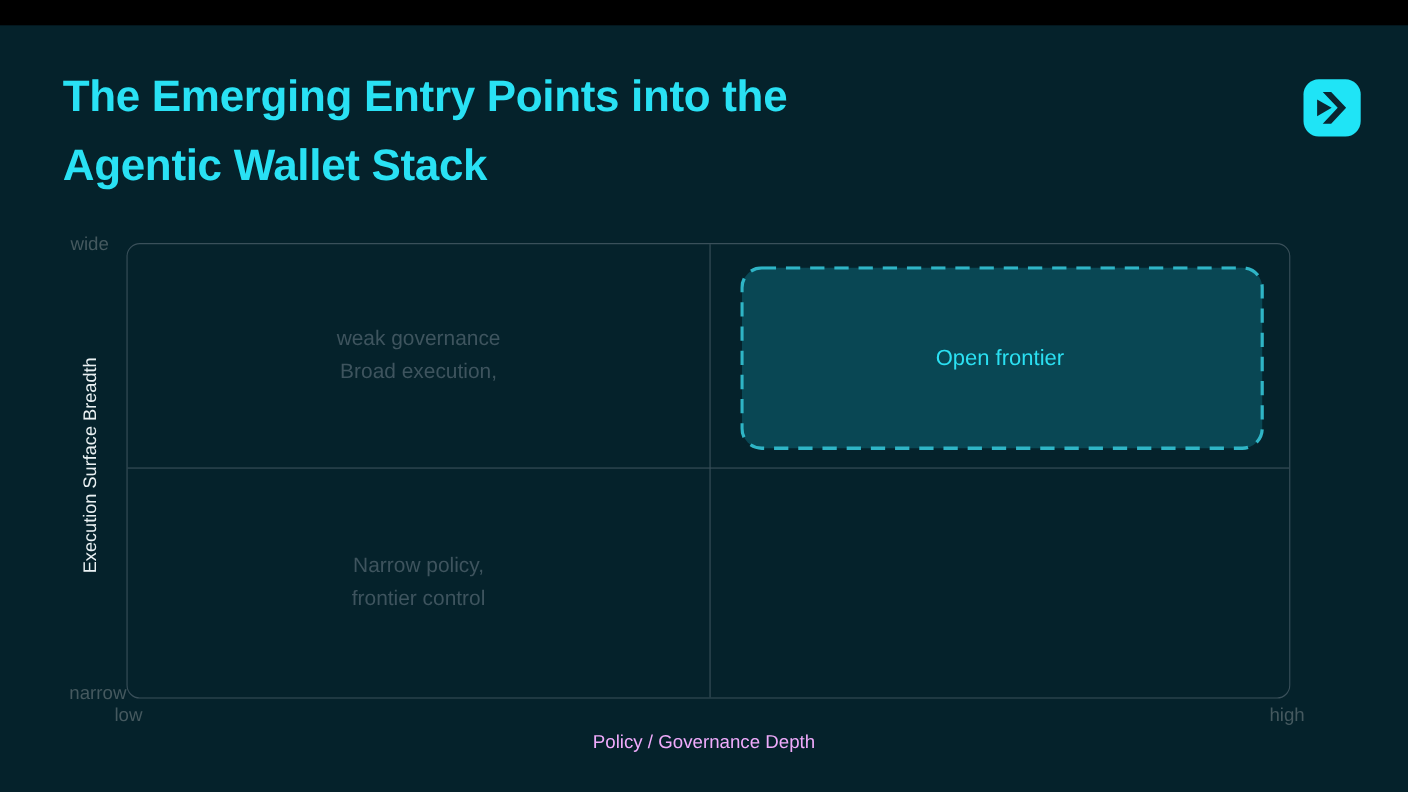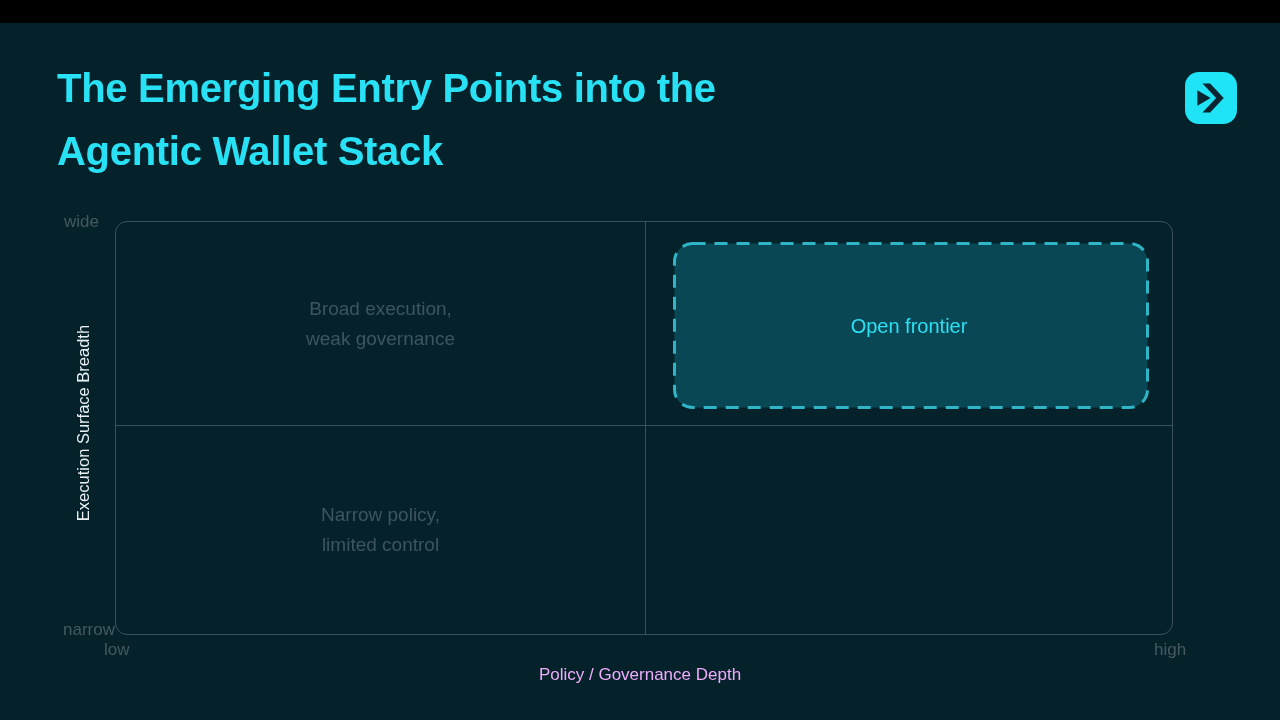--- a/index.html
+++ b/index.html
@@ -126,36 +126,36 @@
         <polygon points="4,11 19.5,20 4,29" fill="#0a2530"></polygon>
       </svg>
     </span>
   </div>
 
   <div class="chart-box">
     <div class="v-divider"></div>
     <div class="h-divider"></div>
 
     <div class="quadrant q-tl">
+      <div>weak governance</div>
       <div>Broad execution,</div>
-      <div>weak governance</div>
     </div>
 
     <div class="quadrant q-tr">
       <div class="highlight-box">
         <svg viewBox="0 0 476 167" width="476" height="167" preserveAspectRatio="none">
           <rect x="1.5" y="1.5" width="473" height="164" rx="18" fill="#094754" stroke="#2fb5c6" stroke-width="3" stroke-dasharray="13 9"></rect>
         </svg>
         <div class="highlight-label">Open frontier</div>
       </div>
     </div>
 
     <div class="quadrant q-bl">
       <div>Narrow policy,</div>
-      <div>limited control</div>
+      <div>frontier control</div>
     </div>
 
   </div>
 
   <div class="tick tick-wide">wide</div>
   <div class="tick tick-narrow">narrow</div>
   <div class="tick tick-low">low</div>
   <div class="tick tick-high">high</div>
 
   <div class="y-axis-label">Execution Surface Breadth</div>

